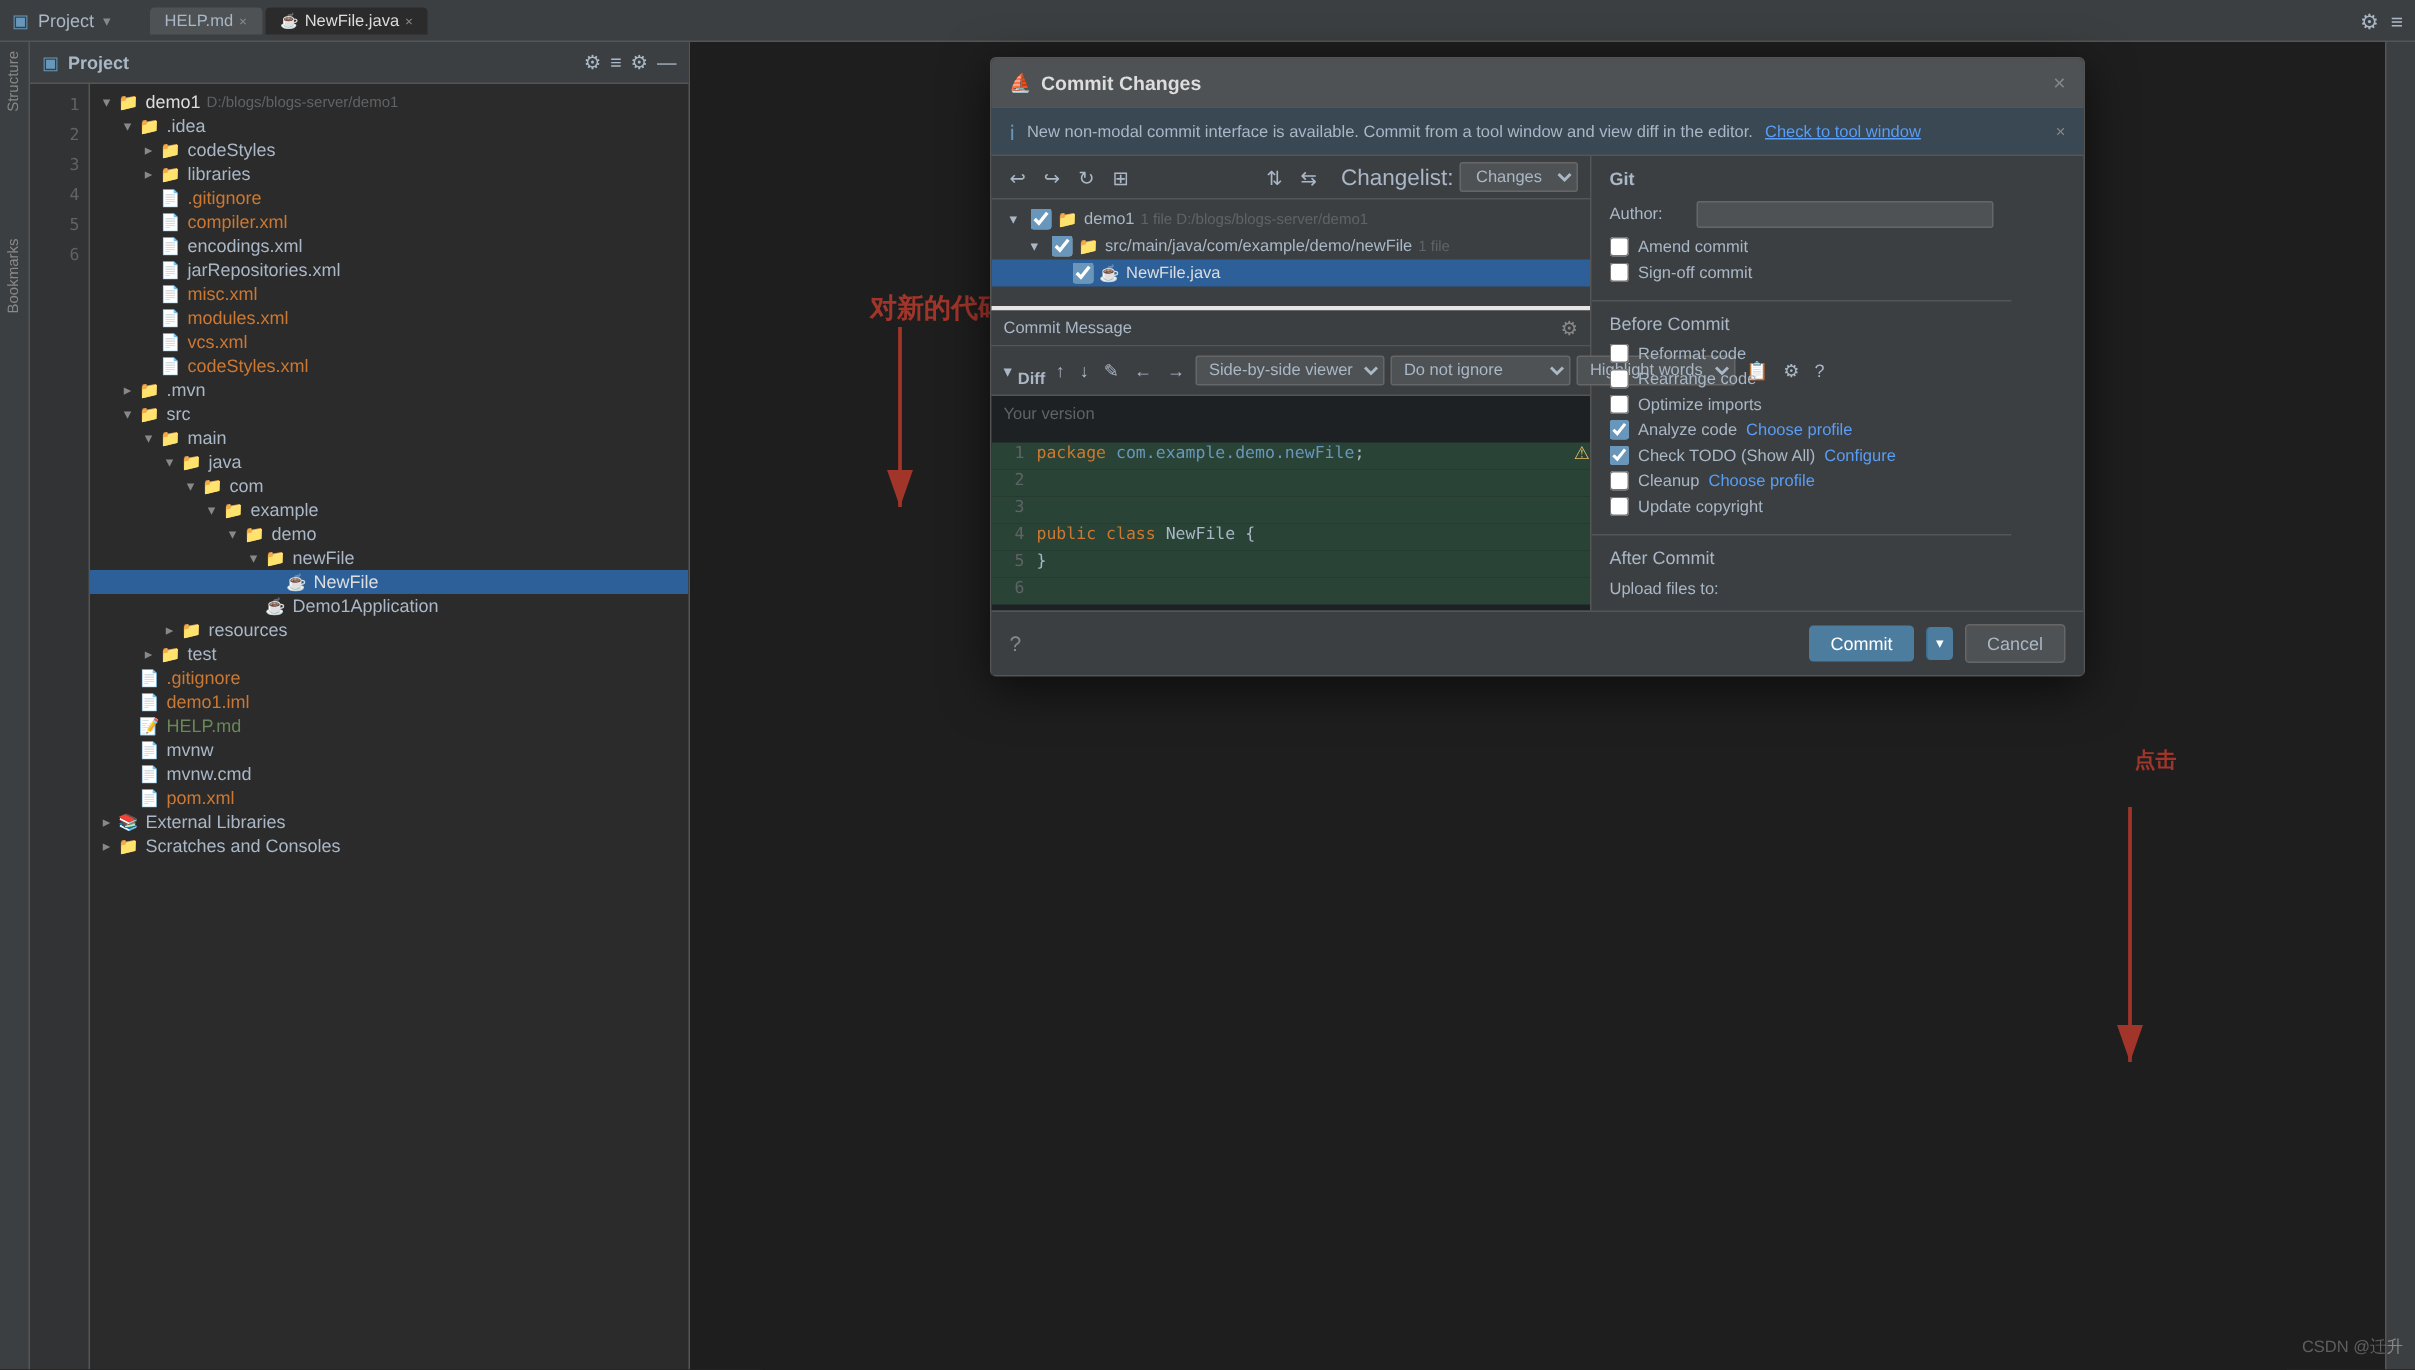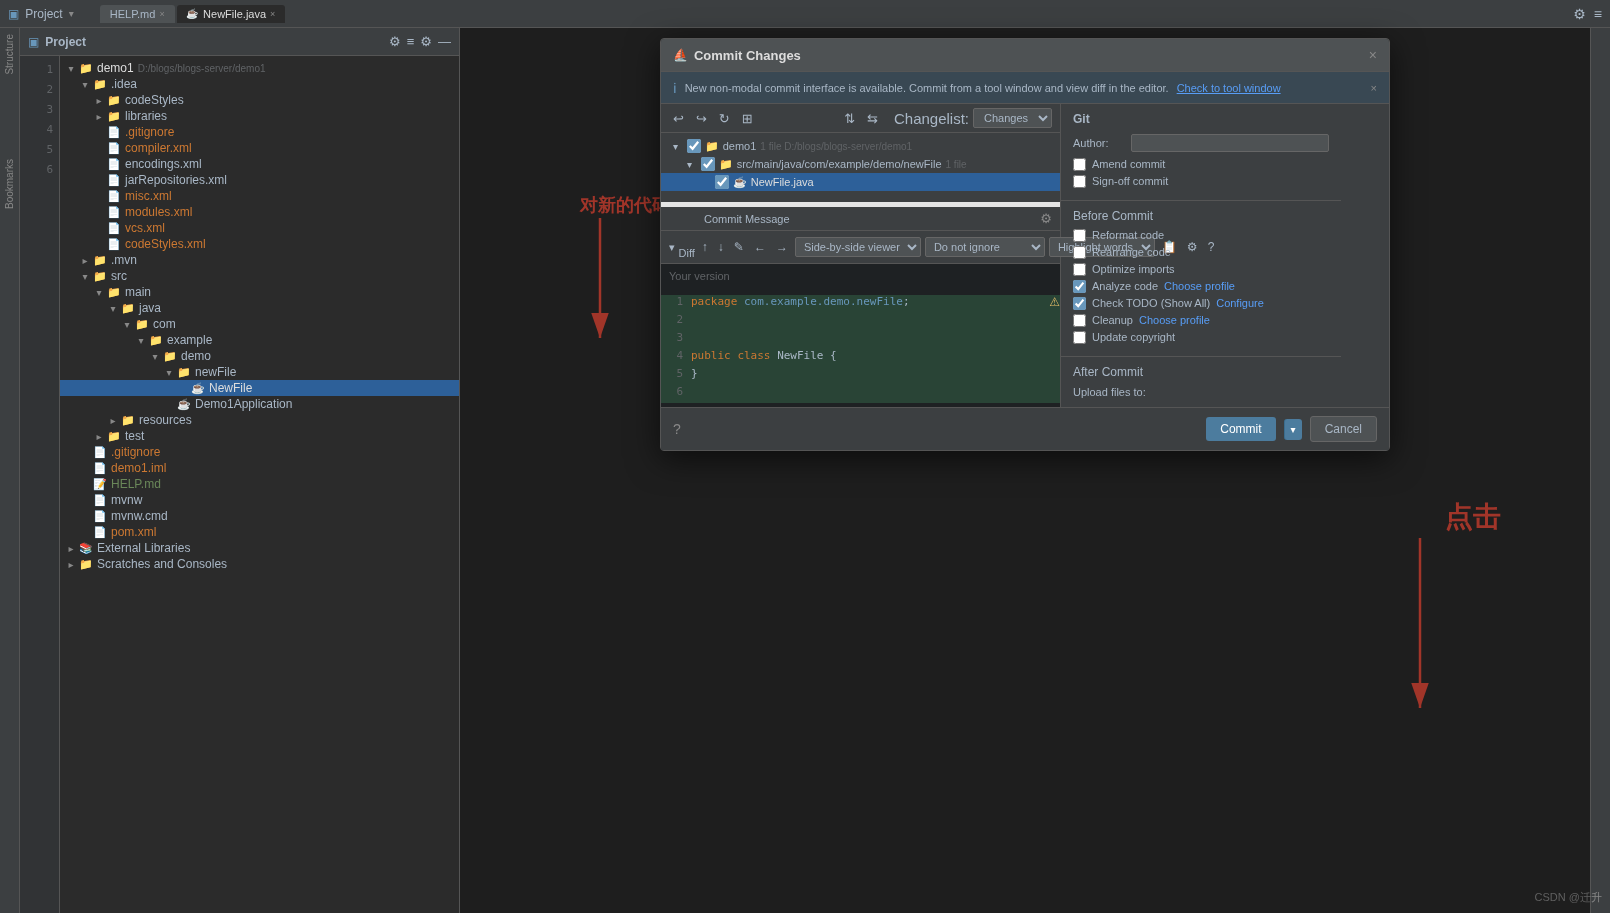--- a/index.html
+++ b/index.html
@@ -290,22 +290,21 @@
     
     .git-status {
       padding: 4px 8px;
       font-size: 11px;
       color: #606366;
       border-top: 1px solid #555;
     }
 
     
     .commit-message-area {
-      border-top: 5px solid #e5e5e5;
-      padding-left: 35px;
+      border-top: 3px solid #e5e5e5;
     }
     .commit-msg-header {
       display: flex;
       align-items: center;
       padding: 4px 8px;
       background: #3c3f41;
     }
     .commit-msg-label {
       font-size: 11px;
       color: #a9b7c6;
@@ -353,20 +352,21 @@
       flex: 1;
       background: #4e5254;
       border: 1px solid #666;
       color: #a9b7c6;
       font-size: 11px;
       padding: 2px 6px;
       border-radius: 2px;
     }
     .checkbox-row {
       display: flex;
+      align-items: center;
       gap: 6px;
       margin-bottom: 4px;
     }
     .cb { width: 13px; height: 13px; accent-color: #6897bb; }
     .cb-label { font-size: 11px; color: #a9b7c6; }
     .cb-link { font-size: 11px; color: #589df6; cursor: pointer; }
 
     .before-commit-section {
       padding: 8px 12px;
       border-bottom: 1px solid #555;
@@ -393,21 +393,21 @@
     }
     .diff-header {
       display: flex;
       align-items: center;
       padding: 4px 8px;
       background: #3c3f41;
       gap: 4px;
       border-bottom: 1px solid #555;
     }
     .diff-toggle { color: #a9b7c6; cursor: pointer; font-size: 11px; }
-    .diff-title { font-size: 11px; color: #a9b7c6; font-weight: normal; margin-top: 12px; }
+    .diff-title { font-size: 11px; color: #a9b7c6; font-weight: bold; margin-top: 12px; }
     .diff-toolbar {
       display: flex;
       align-items: center;
       gap: 4px;
       margin-left: auto;
     }
     .diff-select {
       background: #4e5254;
       border: 1px solid #666;
       color: #a9b7c6;
@@ -1005,21 +1005,21 @@
       <span class="annotation-text" style="left:120px; top:165px; font-size:18px;">对新的代码的描述</span>
 
       <svg style="position:absolute; left:880px; top:490px; width:200px; height:230px; overflow:visible;">
         <defs>
           <marker id="arrowhead2" markerWidth="10" markerHeight="7" refX="10" refY="3.5" orient="auto">
             <polygon points="0 0, 10 3.5, 0 7" fill="#e74c3c"></polygon>
           </marker>
         </defs>
         <line x1="80" y1="20" x2="80" y2="190" stroke="#e74c3c" stroke-width="2.5" marker-end="url(#arrowhead2)"></line>
       </svg>
-      <span class="annotation-text" style="left:956px; top:470px; font-size:28px;padding-left:29px;">点击</span>
+      <span class="annotation-text" style="left:934px; top:470px; font-size:14px;padding-left:29px;">点击</span>
     </div>
   </div>
 
   <div class="right-sidebar-strip">
   </div>
 </div>
 
 <div class="watermark">CSDN @迁升</div>
 
 </body></html>

